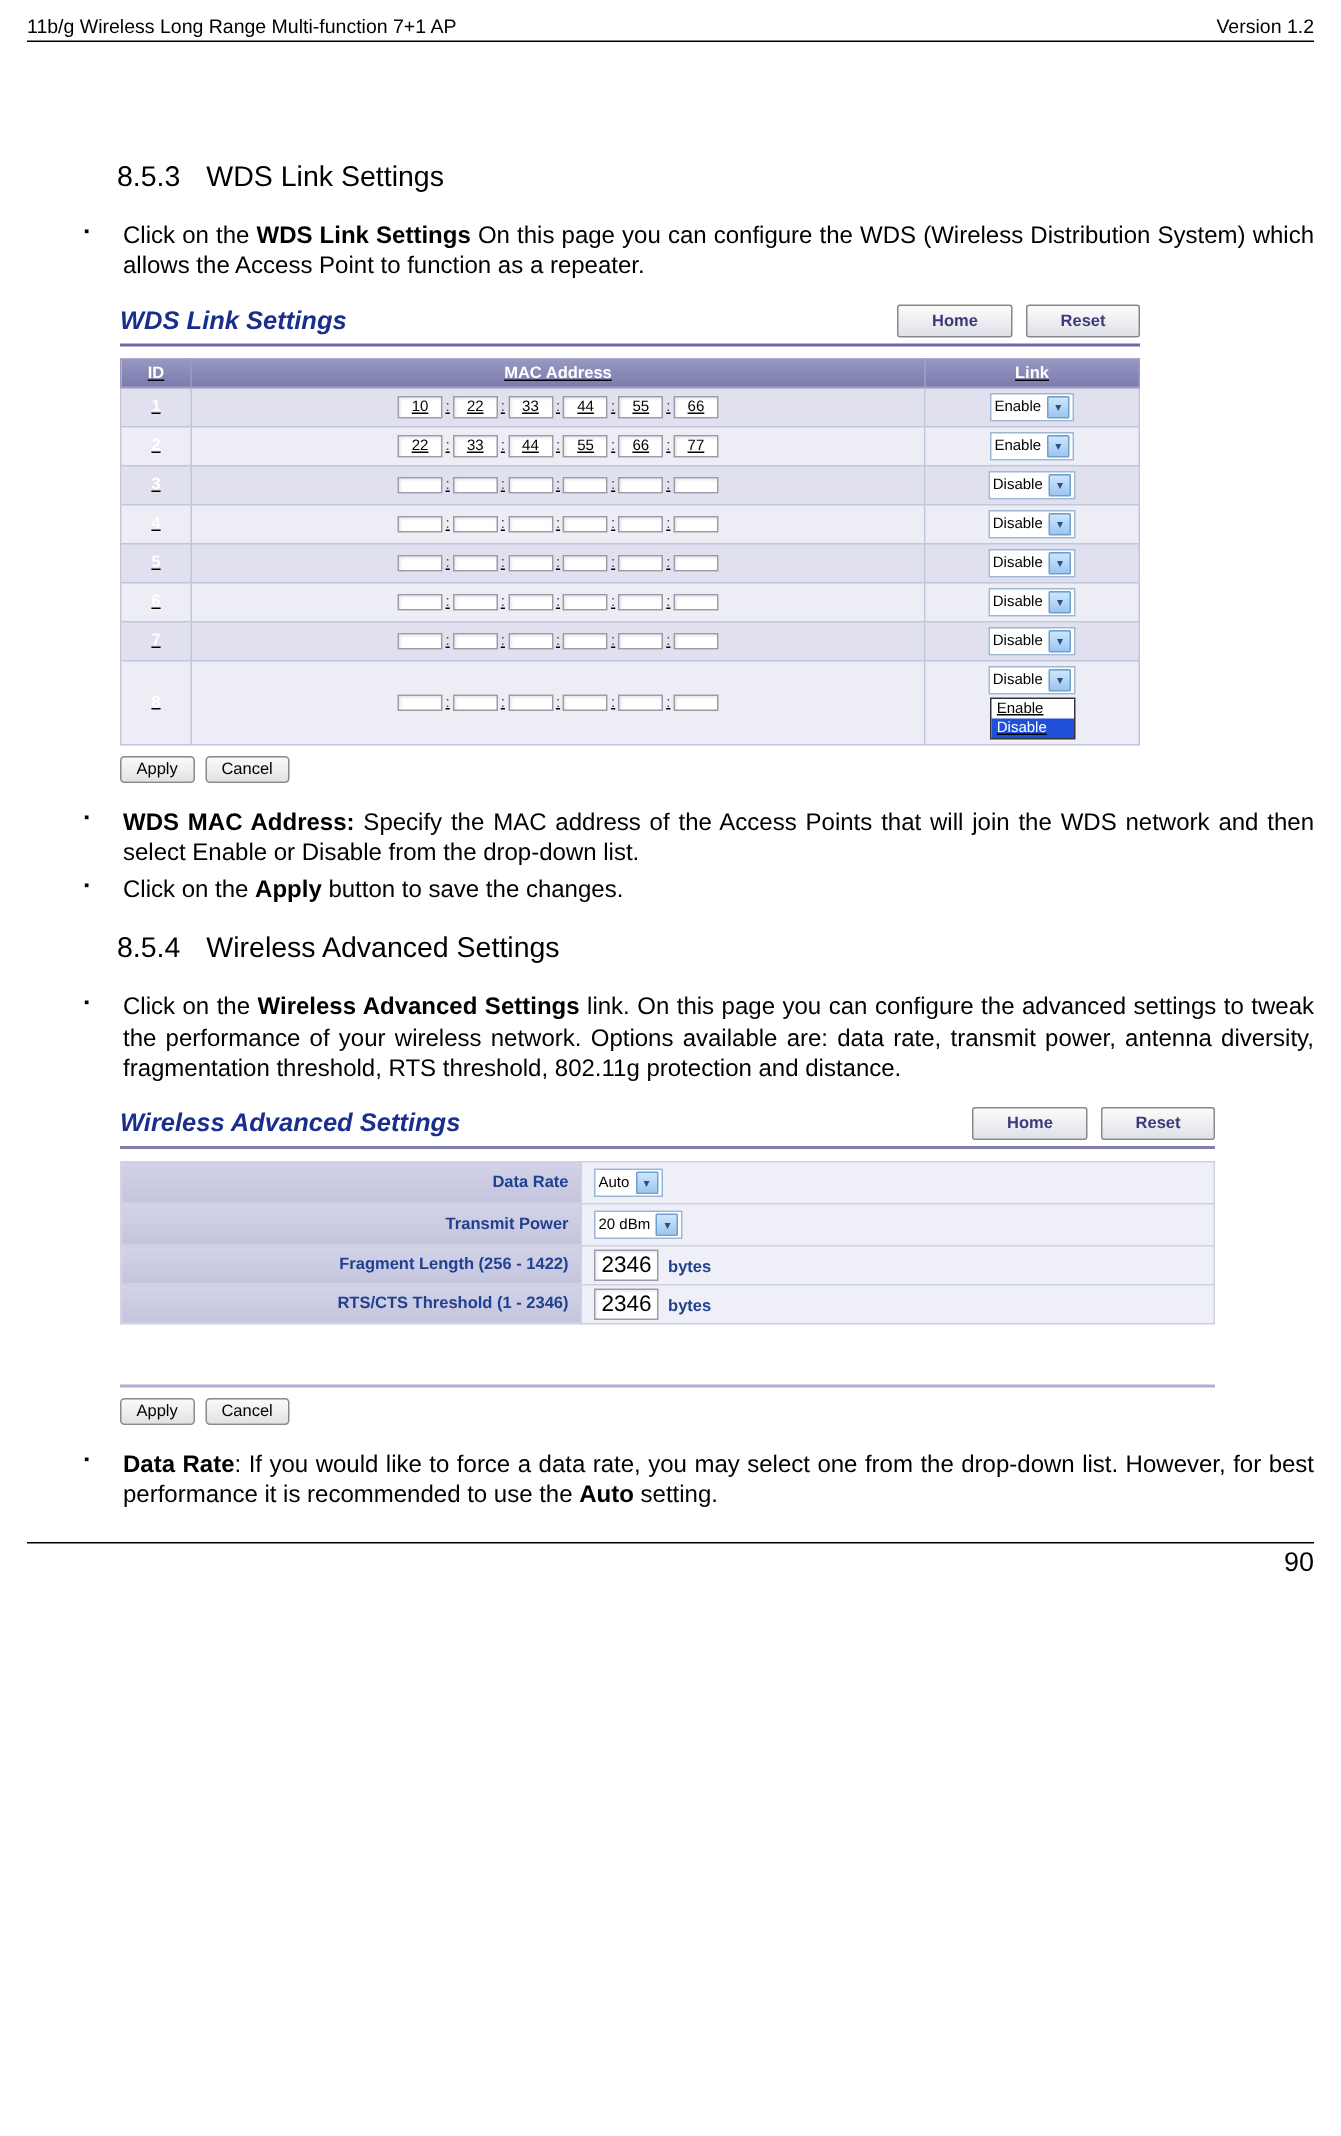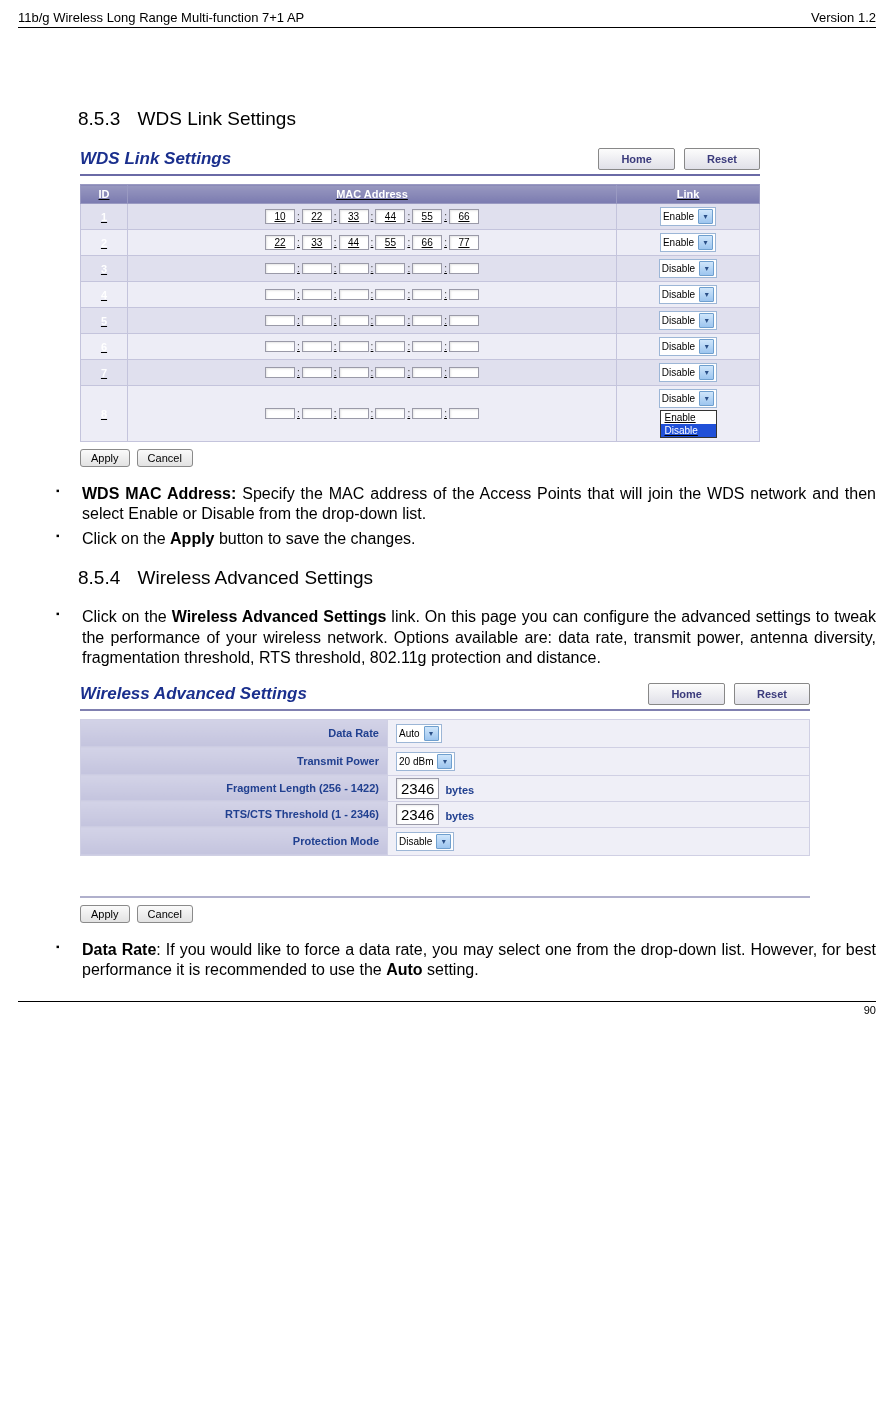--- a/index.html
+++ b/index.html
@@ -188,39 +188,42 @@
     border:1px solid #9a9aa8;background:#fff;font-size:15px;
     padding:1px 4px;width:48px;
     box-shadow:inset 1px 1px 2px rgba(0,0,0,.08);
   }
   .unit { color:#214090; font-weight:bold; margin-left:6px; font-size:11px;}
   .hr2 { border:none; border-top:2px solid #b0b0cc; margin:40px 0 10px;}
   .footer {
     border-top:1px solid #000;
     margin-top:20px;
     text-align:right;
-    font-size:11px;
+    font-size:18px;
     padding-top:2px;
   }
 </style>
 </head>
 <body>
 
 <div class="page">
 
   <div class="top-line">
     <span>11b/g Wireless Long Range Multi-function 7+1 AP</span>
     <span>Version 1.2</span>
   </div>
 
   <div class="section-heading">
     <span class="num">8.5.3</span>
     <span>WDS Link Settings</span>
   </div>
 
+  <ul class="bullets" id="bl1">
+      <li>Click on the <span class="b">WDS Link Settings</span>  On this page you can configure the WDS (Wireless Distribution System) which allows the Access Point to function as a repeater.</li>
+    </ul>
 
   <div class="shot1">
     <div class="shot-header">
       <span class="shot-title-wds">WDS Link Settings</span>
       <span>
         <span class="hdr-btn">Home</span>
         <span class="hdr-btn">Reset</span>
       </span>
     </div>
     <table class="wds">
@@ -458,27 +461,20 @@
               </span></td>
           </tr>
           <tr>
             <td>Fragment Length (256 - 1422)</td>
             <td><span class="txt-in">2346</span><span class="unit">bytes</span></td>
           </tr>
           <tr>
             <td>RTS/CTS Threshold (1 - 2346)</td>
             <td><span class="txt-in">2346</span><span class="unit">bytes</span></td>
           </tr>
-          <tr>
-            <td>Protection Mode</td>
-            <td><span class="sel">
-                <span>Disable</span>
-                <span class="arrow">▾</span>
-              </span></td>
-          </tr>
         </tbody>
     </table>
     <hr class="hr2">
     <div class="btn-row">
       <span class="small-btn">Apply</span>
       <span class="small-btn">Cancel</span>
     </div>
   </div>
 
   <ul class="bullets" id="bl4">

